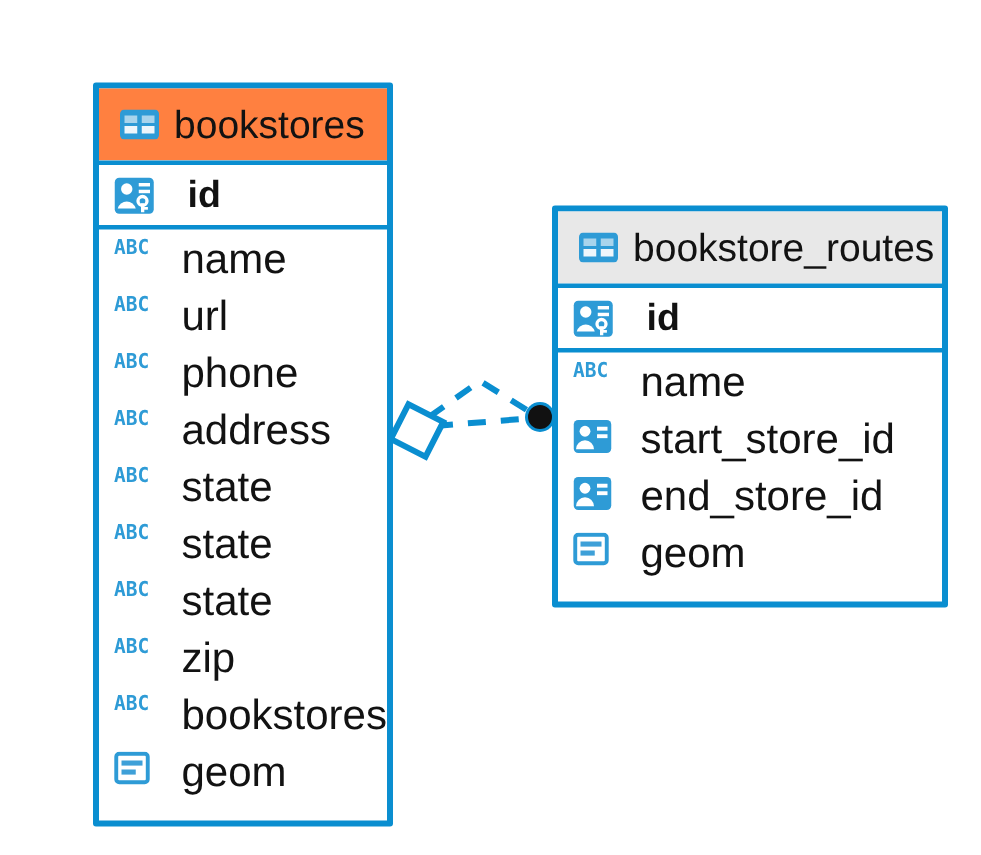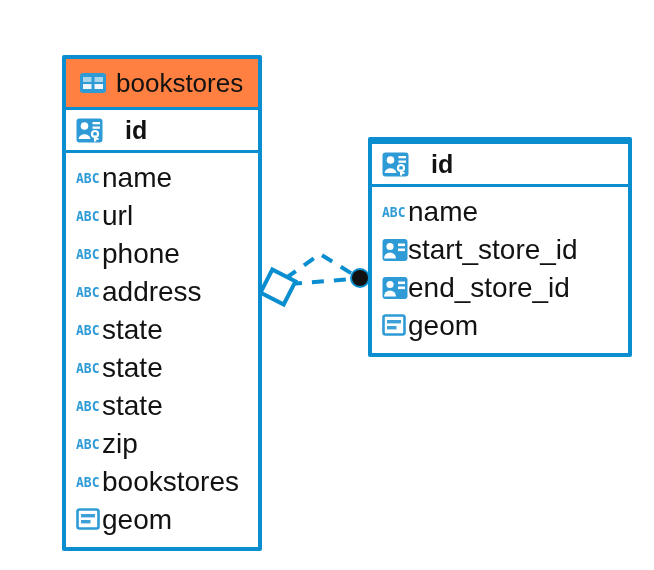--- a/index.html
+++ b/index.html
@@ -67,22 +67,22 @@
     color: #121212;
     line-height: 1;
     margin-left: 12px;
   }
 
   .field-list {
     padding: 6px 0 8px 0;
   }
   .field-row {
     display: flex;
-    align-items: center;
-    gap: 0;
+    align-items: flex-start;
+    gap: 19px;
     height: 38px;
     padding: 0 10px;
     box-sizing: border-box;
   }
   .field-label {
     font-size: 28px;
     color: #121212;
     line-height: 1;
     white-space: nowrap;
   }
@@ -224,20 +224,32 @@
           </svg>
         </span>
         <span class="field-label">geom</span>
       </div>
 
     </div>
   </div>
 
   <div class="entity" id="entity-bookstore-routes" style="left:368px; top:137px; width:264px;">
 
+    <div class="entity-header accent-grey">
+      <span class="icon">
+        <svg width="26" height="20" viewBox="0 0 26 20">
+          <rect x="0" y="0" width="26" height="20" rx="3" fill="#2e9bd6"></rect>
+          <rect x="3" y="4" width="8.5" height="5" fill="#a8d4ec"></rect>
+          <rect x="14.5" y="4" width="8.5" height="5" fill="#a8d4ec"></rect>
+          <rect x="3" y="11" width="8.5" height="5" fill="#eef6fb"></rect>
+          <rect x="14.5" y="11" width="8.5" height="5" fill="#eef6fb"></rect>
+        </svg>
+      </span>
+      <span class="entity-title">bookstore_routes</span>
+    </div>
 
     <div class="pk-row">
       <span class="icon">
         <svg width="27" height="27" viewBox="0 0 27 27">
           <rect x="0.5" y="1.5" width="26" height="24" rx="3" fill="#2e9bd6"></rect>
           <circle cx="8.5" cy="9" r="3.8" fill="#ffffff"></circle>
           <path d="M 2.5 22 a 6.2 6.2 0 0 1 12 0 z" fill="#ffffff"></path>
           <rect x="16.5" y="5" width="7.5" height="2.3" fill="#ffffff"></rect>
           <rect x="16.5" y="9.5" width="7.5" height="2.3" fill="#ffffff"></rect>
           <circle cx="19" cy="17" r="3" fill="none" stroke="#ffffff" stroke-width="2.2"></circle>

